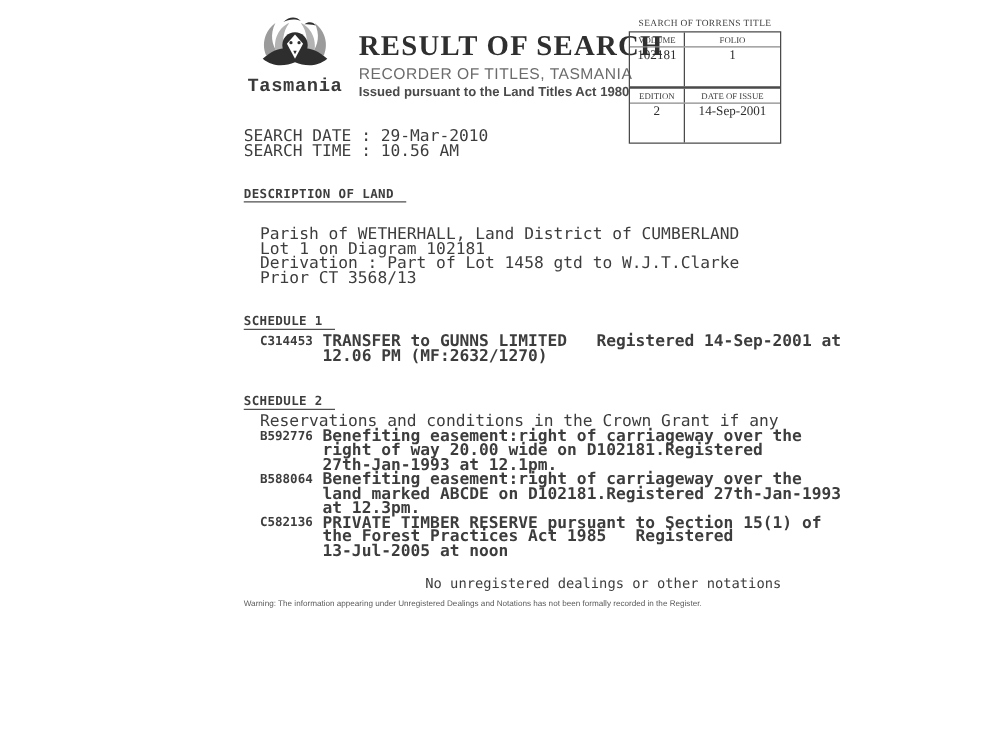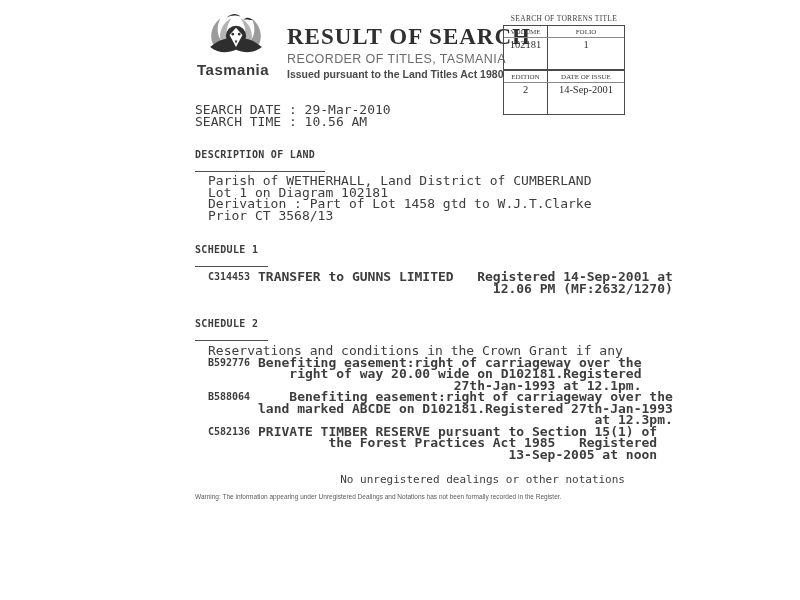--- a/index.html
+++ b/index.html
@@ -5,21 +5,21 @@
   * { margin:0; padding:0; box-sizing:border-box; }
   html,body { background:#ffffff; }
   .canvas {
     position:relative; width:800px; height:600px; background:#ffffff; overflow:hidden;
     font-family:"Liberation Sans", sans-serif;
   }
   .doc { position:absolute; left:195px; top:12px; width:430px; }
 
   
   .header { position:relative; height:84px; }
-  .logo { position:absolute; left:2px; top:0; width:78px; text-align:left; }
+  .logo { position:absolute; left:2px; top:0; width:78px; text-align:center;font-family:Liberation Mono, monospace; }
   .logo svg { display:block; margin:0 auto; }
   .logo-text { font-size:15px; font-weight:bold; color:#3a3a3a; letter-spacing:.5px; margin-top:1px; }
   .titleblock { position:absolute; left:92px; top:12px; width:196px; }
   .main-title {
     font-family:"Liberation Serif", serif; font-weight:bold; font-size:23px;
     color:#2f2f2f; letter-spacing:1px; white-space:nowrap;
   }
   .sub-title { font-size:12.5px; color:#6b6b6b; letter-spacing:.4px; margin-top:2px; white-space:nowrap; }
   .issued { font-size:10.5px; font-weight:bold; color:#4a4a4a; margin-top:2px; white-space:nowrap; }
 
@@ -35,27 +35,27 @@
   .t-value { font-size:10.5px; color:#2e2e2e; padding-bottom:19px; }
   .t-sep { border-top:1px solid #8a8a8a; }
   .t-block-sep { border-top:2px solid #4a4a4a; }
 
   
   .mono { font-family:"DejaVu Sans Mono", "Liberation Mono", monospace; color:#3d3d3d; }
   .body { margin-top:8px; }
   .line { font-size:13px; line-height:11.5px; white-space:pre; }
   .section-heading {
     display:inline-block; font-size:10px; font-weight:bold; letter-spacing:.3px;
-    border-bottom:1px solid #4f4f4f; padding:0 10px 11px 0; white-space:pre;
+    border-bottom:1px solid #4f4f4f; padding:0 10px 0 0; white-space:pre;
   }
   .indent { padding-left:13px; }
   .sec { margin-top:0; }
   .entry { display:flex; padding-left:13px;font-weight:bold; }
   .entry-id { width:50px; flex:none; font-size:10px; line-height:11.5px; }
-  .entry-lines { flex:1;text-align:right; }
+  .entry-lines { flex:1; }
   .nounreg { font-size:11px; line-height:12px; padding-left:10px; margin-top:4px; white-space:pre;text-align:right; }
   .warning { font-size:6.5px; color:#5a5a5a; margin-top:7px; white-space:nowrap; font-family:"Liberation Sans", sans-serif; }
 </style>
 </head>
 <body>
 
 <div class="canvas">
   <div class="doc">
 
     <div class="header">
@@ -106,21 +106,21 @@
       </div>
     </div>
 
     <div class="body mono">
 
       <div class="line">SEARCH DATE : 29-Mar-2010</div>
       <div class="line">SEARCH TIME : 10.56 AM</div>
 
       <div class="sec" style="margin-top:16px;">
         <div class="section-heading">DESCRIPTION OF LAND</div>
-        <div style="margin-top:3px;">
+        <div style="margin-top:20px;">
           <div class="line indent">Parish of WETHERHALL, Land District of CUMBERLAND</div>
           <div class="line indent">Lot 1 on Diagram 102181</div>
           <div class="line indent">Derivation : Part of Lot 1458 gtd to W.J.T.Clarke</div>
           <div class="line indent">Prior CT 3568/13</div>
         </div>
       </div>
 
       <div class="sec" style="margin-top:17px;">
         <div class="section-heading">SCHEDULE 1</div>
         <div class="entry" style="margin-top:4px;">
@@ -152,21 +152,21 @@
             <div class="line">land marked ABCDE on D102181.Registered 27th-Jan-1993</div>
             <div class="line">at 12.3pm.</div>
           </div>
         </div>
 
         <div class="entry">
           <div class="entry-id">C582136</div>
           <div class="entry-lines">
             <div class="line">PRIVATE TIMBER RESERVE pursuant to Section 15(1) of</div>
             <div class="line">the Forest Practices Act 1985   Registered</div>
-            <div class="line">13-Sep-2005 at noon</div>
+            <div class="line">13-Jul-2005 at noon</div>
           </div>
         </div>
       </div>
 
       <div class="sec" style="margin-top:14px;">
         <div class="nounreg">No unregistered dealings or other notations</div>
         <div class="warning">Warning: The information appearing under Unregistered Dealings and Notations has not been formally recorded in the Register.</div>
       </div>
 
     </div>

